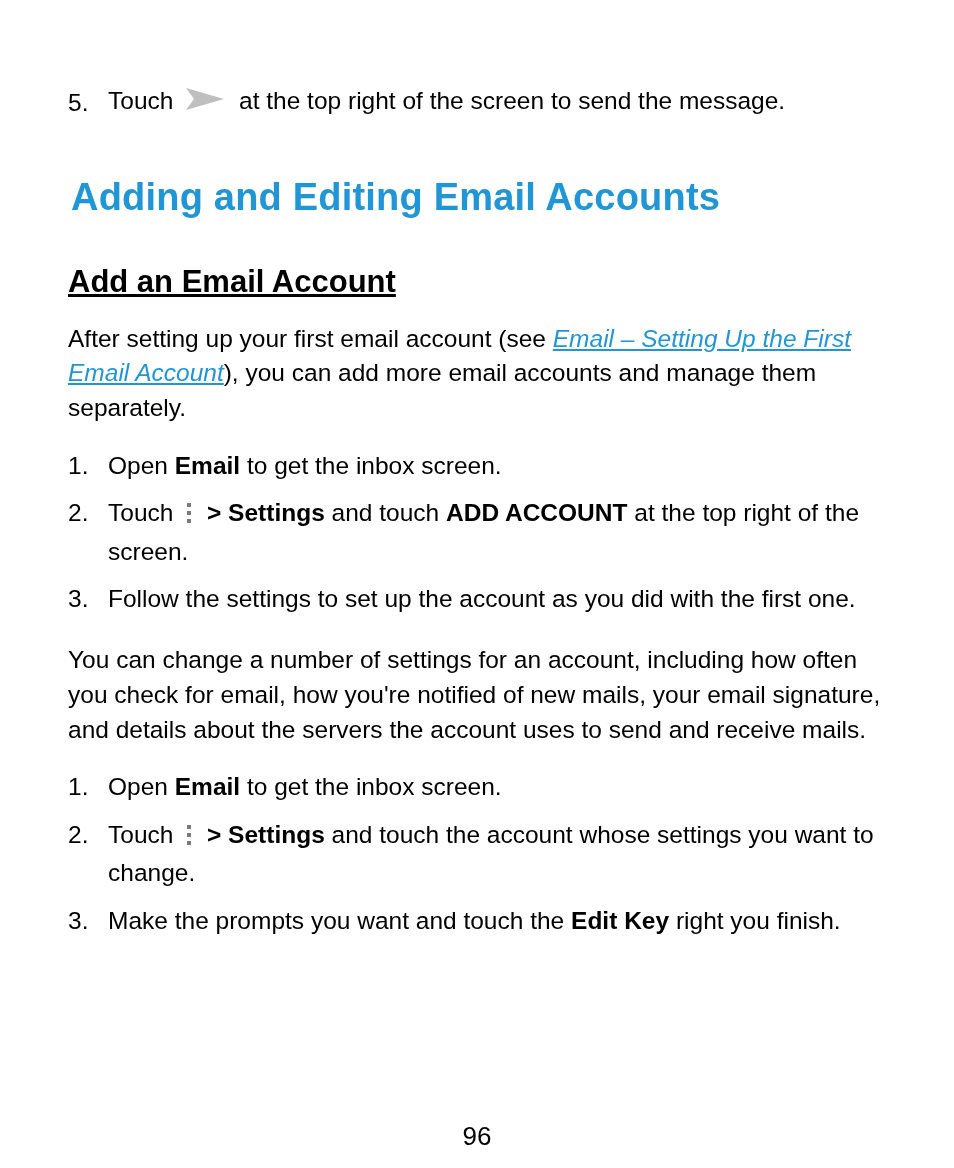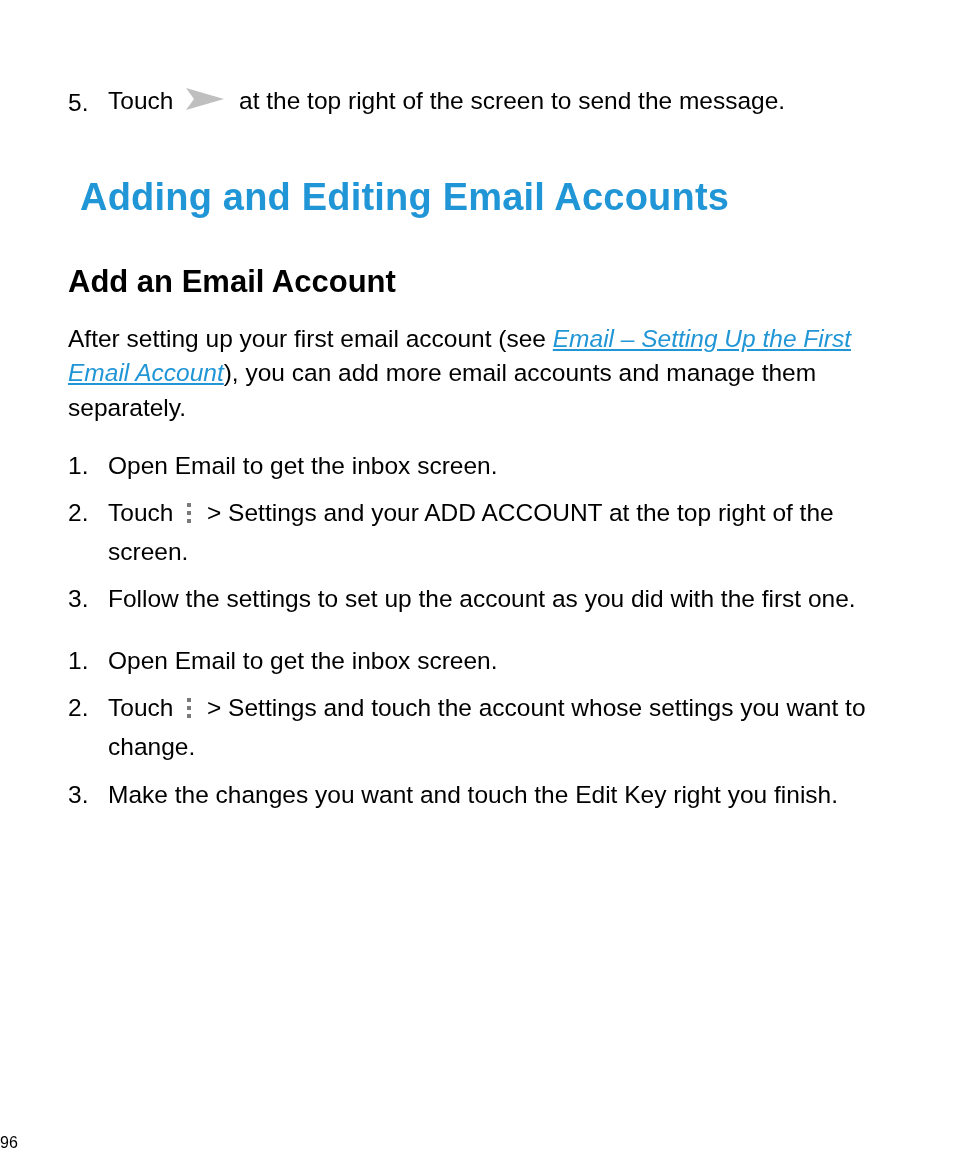--- a/index.html
+++ b/index.html
@@ -39,27 +39,28 @@
     margin: 0 6px 0 4px;
   }
   .send-icon svg {
     width: 42px;
     height: 26px;
   }
   h1 {
     color: #2196d6;
     font-size: 38px;
     font-weight: bold;
-    margin: 48px 0 36px 12px;
+    margin: 48px 0 36px 3px;
     letter-spacing: 0.2px;
   }
   h2 {
     font-size: 31px;
     font-weight: bold;
     margin: 30px 0 18px 0;
+    text-decoration: underline;
   }
   p.intro {
     margin: 0 0 22px 0;
     line-height: 1.42;
   }
   a.xref {
     color: #2196d6;
     text-decoration: underline;
     font-style: italic;
   }
@@ -81,28 +82,28 @@
   }
   .dots-icon {
     display: inline-block;
     vertical-align: -3px;
     margin: 0 4px 0 2px;
   }
   .dots-icon svg {
     width: 14px;
     height: 22px;
   }
-  strong { font-weight: normal; }
+  strong { font-weight: bold; }
   .pagenum {
     position: absolute;
     bottom: 16px;
     left: 0;
     width: 100%;
-    text-align: left;
-    font-size: 16px;
+    text-align: center;
+    font-size: 26px;
   }
 </style>
 </head>
 <body>
 
 <div class="page">
 
   <ul class="list-5">
     <li>
       <span class="num">5.</span>
@@ -129,46 +130,47 @@
       <span>Open </span><strong>Email</strong><span> to get the inbox screen.</span>
     </li>
     <li>
       <span class="num">2.</span>
       <span>Touch </span><span class="dots-icon">
         <svg viewBox="0 0 14 22">
             <rect x="5" y="1" width="4" height="4" fill="#7a7a7a"></rect>
             <rect x="5" y="9" width="4" height="4" fill="#7a7a7a"></rect>
             <rect x="5" y="17" width="4" height="4" fill="#7a7a7a"></rect>
           </svg>
-      </span><span> </span><strong>&gt; Settings</strong><span> and your </span><strong>ADD ACCOUNT</strong><span> at the top right of the screen.</span>
+      </span><span> </span><strong>&gt; Settings</strong><span> and touch </span><strong>ADD ACCOUNT</strong><span> at the top right of the screen.</span>
     </li>
     <li>
       <span class="num">3.</span>
       <span>Follow the settings to set up the account as you did with the first one.</span>
     </li>
   </ol>
 
 
+  <p class="intro">You can change a number of settings for an account, including how often you check for email, how you're notified of new mails, your email signature, and details about the servers the account uses to send and receive mails.</p>
 
   <ol class="steps">
     <li>
       <span class="num">1.</span>
       <span>Open </span><strong>Email</strong><span> to get the inbox screen.</span>
     </li>
     <li>
       <span class="num">2.</span>
       <span>Touch </span><span class="dots-icon">
         <svg viewBox="0 0 14 22">
             <rect x="5" y="1" width="4" height="4" fill="#7a7a7a"></rect>
             <rect x="5" y="9" width="4" height="4" fill="#7a7a7a"></rect>
             <rect x="5" y="17" width="4" height="4" fill="#7a7a7a"></rect>
           </svg>
       </span><span> </span><strong>&gt; Settings</strong><span> and touch the account whose settings you want to change.</span>
     </li>
     <li>
       <span class="num">3.</span>
-      <span>Make the changes you want and touch the </span><strong>Edit Key</strong><span> right you finish.</span>
+      <span>Make the prompts you want and touch the </span><strong>Edit Key</strong><span> right you finish.</span>
     </li>
   </ol>
 
 </div>
 
 <div class="pagenum">96</div>
 
 </body></html>

